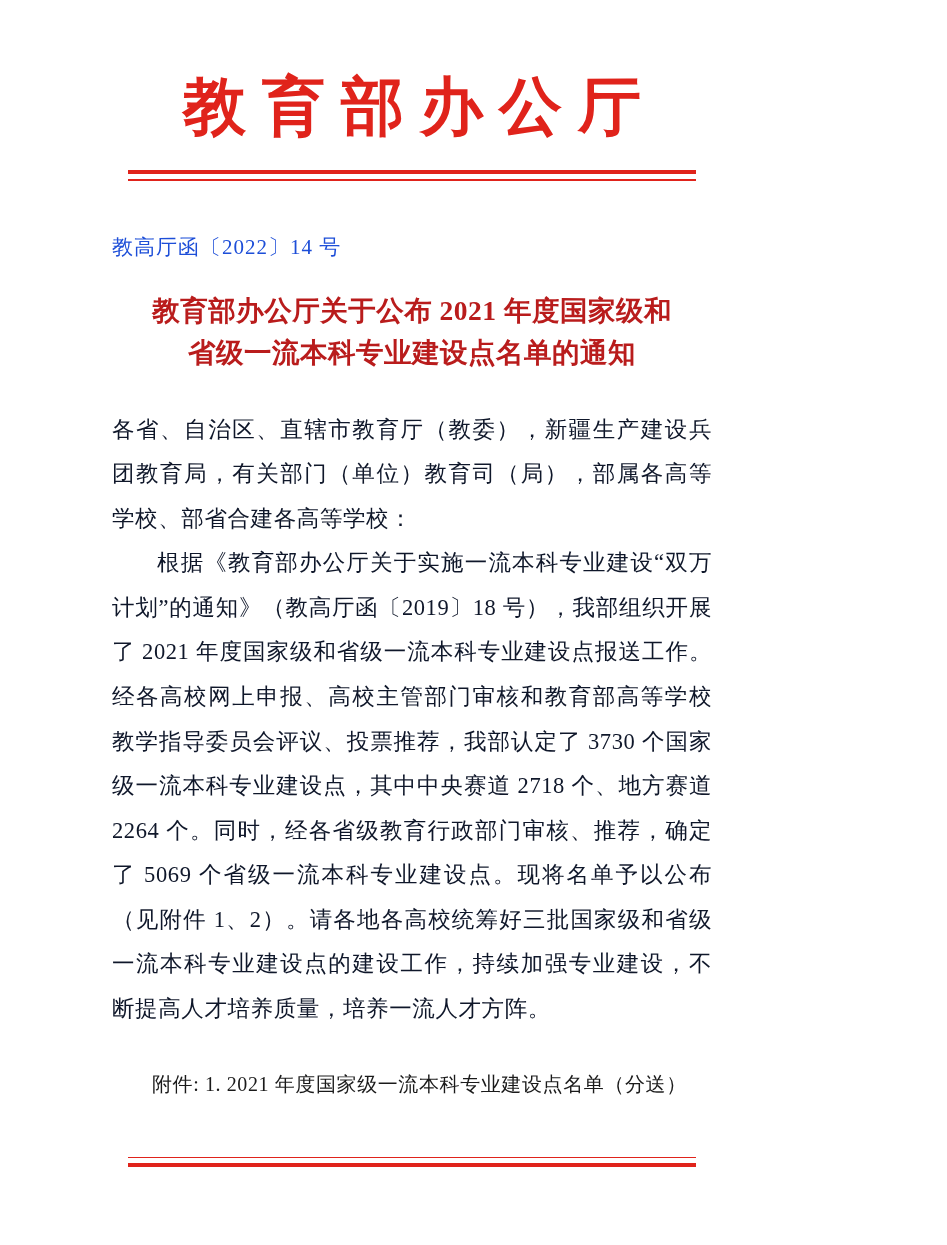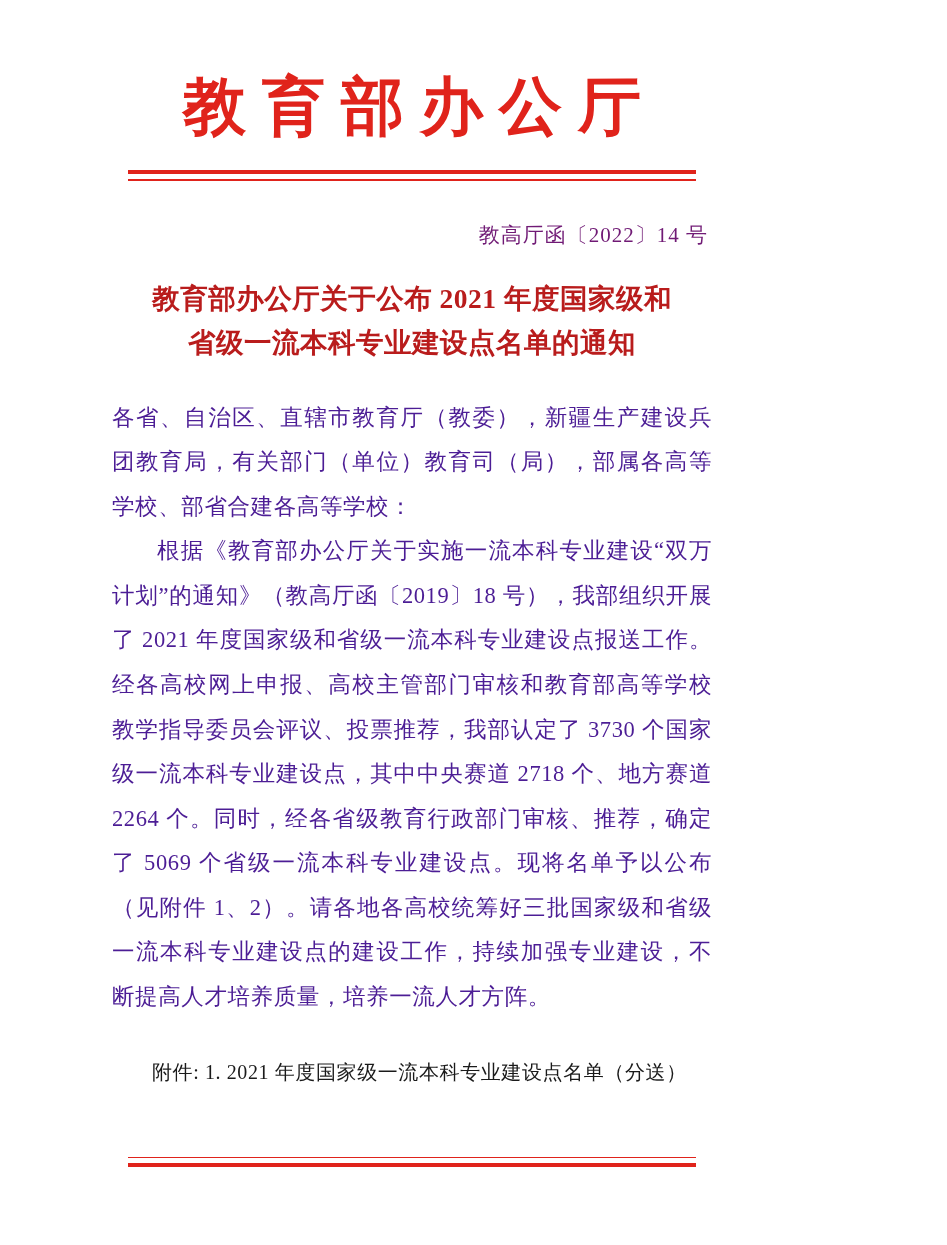--- a/index.html
+++ b/index.html
@@ -50,49 +50,50 @@
   }
   .rule-thin {
     height: 1.5px;
     background: #e0231b;
     width: 100%;
     margin-top: 5px;
   }
 
   
   .doc-number {
-    margin-top: 40px;
-    text-align: right;
+    margin-top: 52px;
+    text-align: left;
     font-size: 21px;
     letter-spacing: 1px;
-    color: #701a75;
+    color: #1d4ed8;
     padding-right: 4px;
   }
 
   
   .doc-title {
     margin-top: 28px;
     text-align: center;
     font-size: 27.5px;
     font-weight: 700;
     line-height: 1.62;
     letter-spacing: 0.5px;
     color: #b91c1c;
   }
   .doc-title .line2 {
     display: block;
+    font-family: Liberation Mono, monospace;
   }
 
   
   .body-text {
     margin-top: 30px;
     font-size: 22.5px;
     line-height: 1.98;
     letter-spacing: 0.6px;
-    color: #4c1d95;
+    color: #0f172a;
     text-align: justify;
     text-justify: inter-ideograph;
   }
   .body-text p {
     margin: 0;
   }
   .indent {
     text-indent: 2em;
   }
 

